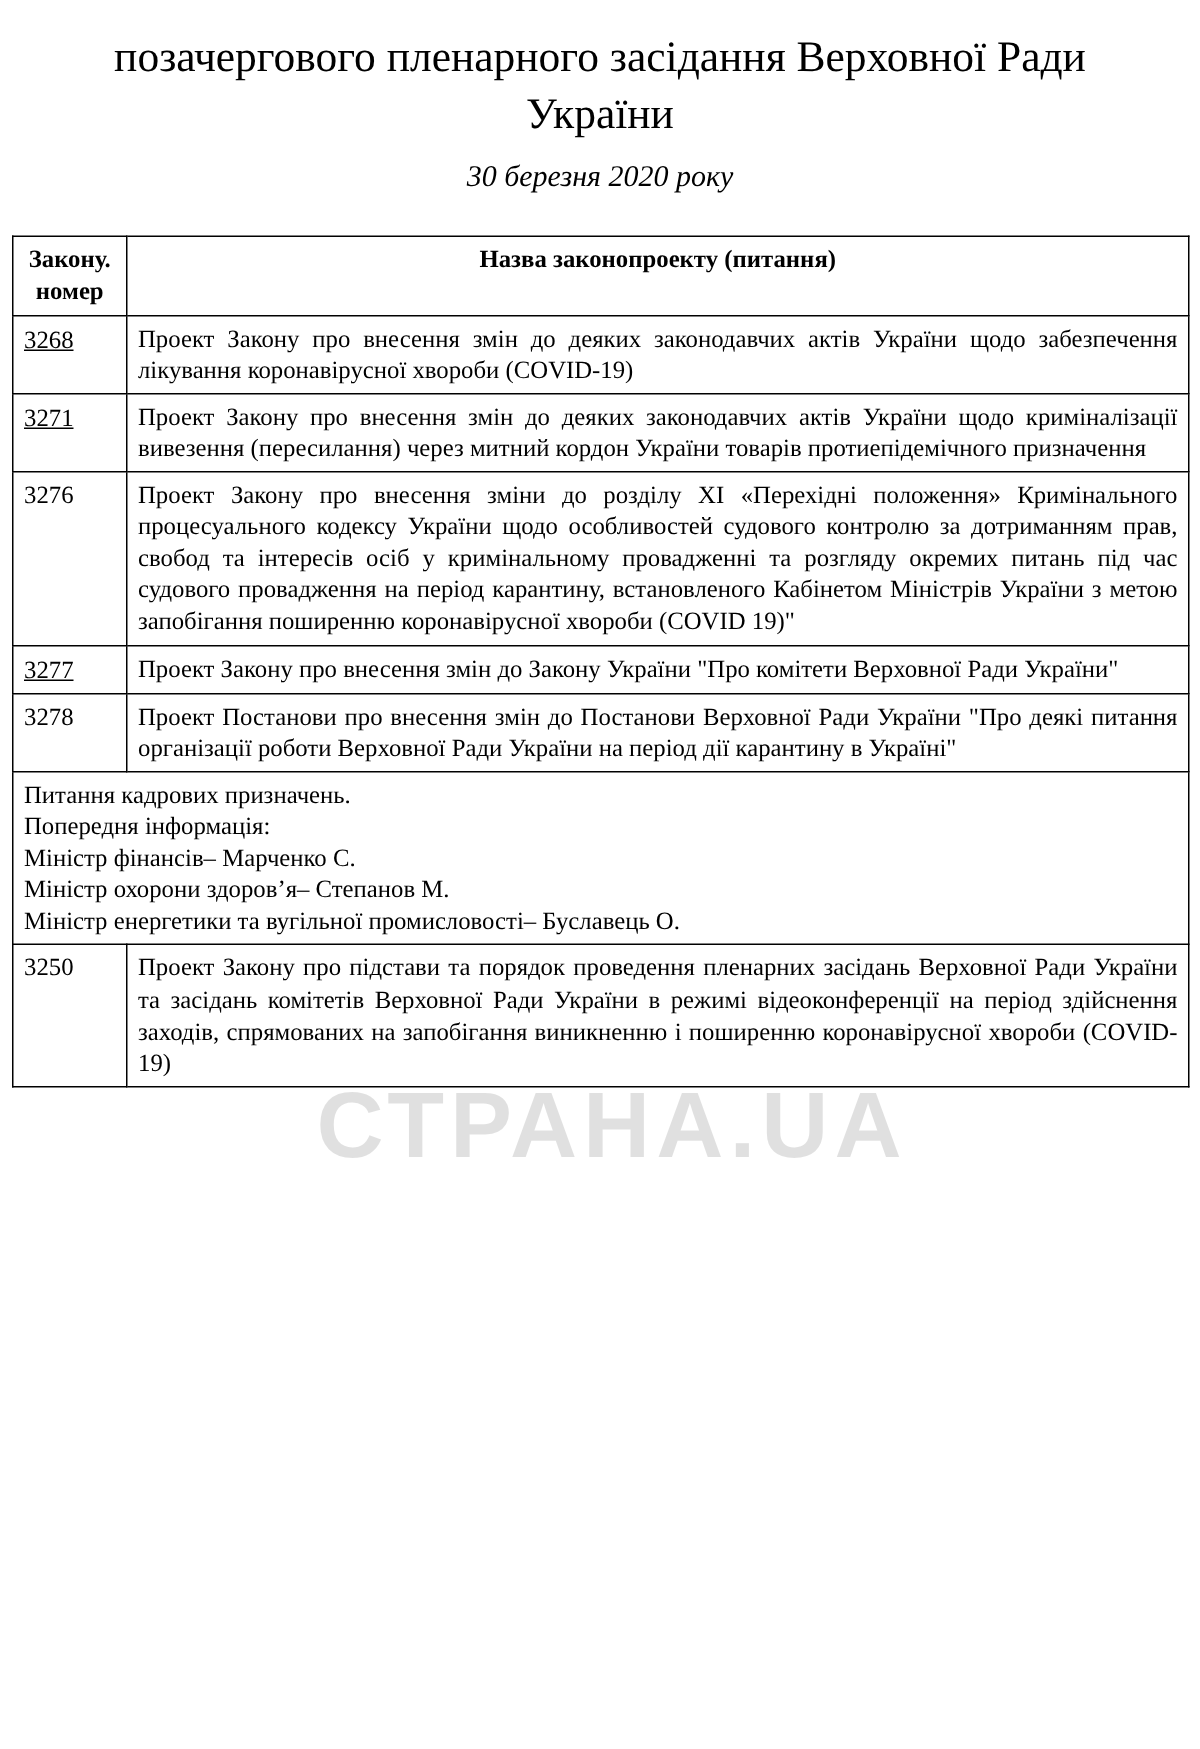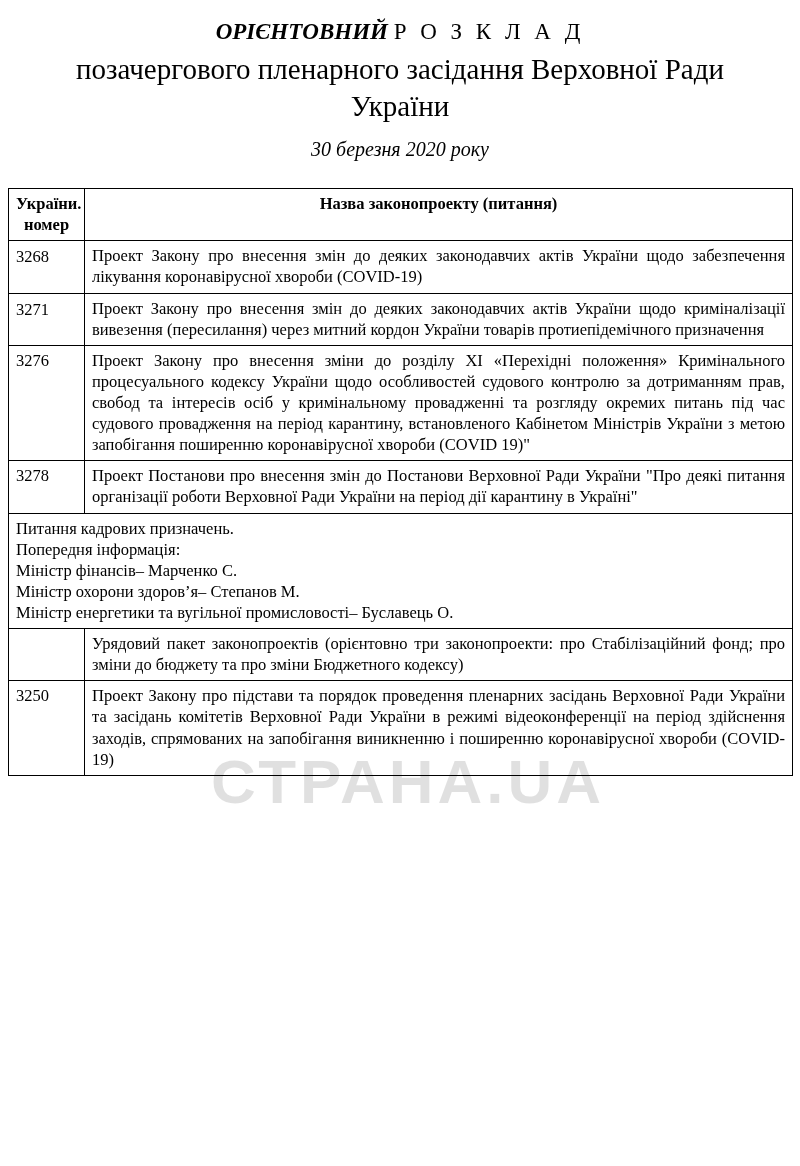--- a/index.html
+++ b/index.html
@@ -93,20 +93,21 @@
 
   td.num {
     vertical-align: middle;
     font-size: 17px;
     text-align: left;
     padding-left: 6px;
   }
   td.num.top {
     vertical-align: top;
     padding-top: 5px;
+    text-decoration: underline;
   }
   td.txt {
     text-align: justify;
     text-justify: inter-word;
     hyphens: none;
   }
 
   
   td.full {
     text-align: left;
@@ -135,77 +136,73 @@
     pointer-events: none;
     user-select: none;
   }
 </style>
 </head>
 <body>
 
 <div class="page">
 
   <div class="header">
-    <div class="title-line1">
-      <span class="bold-italic">ОРІЄНТОВНИЙ</span>
-      <span class="spaced">Р О З К Л А Д</span>
-    </div>
     <div class="title-line2">позачергового пленарного засідання Верховної Ради України</div>
     <div class="title-line3">30 березня 2020 року</div>
   </div>
 
   <div class="table-wrap">
 
     <div class="watermark">СТРАНА.UA</div>
 
     <table class="schedule">
       <colgroup>
         <col class="c-num">
         <col class="c-txt">
       </colgroup>
       <thead>
         <tr>
           <th class="head-num">
-            <span>України.</span><br>
+            <span>Закону.</span><br>
             <span>номер</span>
           </th>
           <th class="head-txt">Назва законопроекту (питання)</th>
         </tr>
       </thead>
       <tbody>
         <tr>
           <td class="num top">3268</td>
           <td class="txt">Проект Закону про внесення змін до деяких законодавчих актів України щодо забезпечення лікування коронавірусної хвороби (COVID-19)</td>
         </tr>
         <tr>
           <td class="num top">3271</td>
           <td class="txt">Проект Закону про внесення змін до деяких законодавчих актів України щодо криміналізації вивезення (пересилання) через митний кордон України товарів протиепідемічного призначення</td>
         </tr>
         <tr>
           <td class="num">3276</td>
           <td class="txt">Проект Закону про внесення зміни до розділу XI «Перехідні положення» Кримінального процесуального кодексу України щодо особливостей судового контролю за дотриманням прав, свобод та інтересів осіб у кримінальному провадженні та розгляду окремих питань під час судового провадження на період карантину, встановленого Кабінетом Міністрів України з метою запобігання поширенню коронавірусної хвороби (COVID 19)"</td>
+        </tr>
+        <tr>
+          <td class="num top">3277</td>
+          <td class="txt">Проект Закону про внесення змін до Закону України "Про комітети Верховної Ради України"</td>
         </tr>
         <tr>
           <td class="num">3278</td>
           <td class="txt">Проект Постанови про внесення змін до Постанови Верховної Ради України "Про деякі питання організації роботи Верховної Ради України на період дії карантину в Україні"</td>
         </tr>
         <tr>
           <td class="full" colspan="2">
             <span class="line">Питання кадрових призначень.</span>
             <span class="line"><span class="it">Попередня інформація</span><span>:</span></span>
             <span class="line">Міністр фінансів– Марченко С.</span>
             <span class="line">Міністр охорони здоров’я– Степанов М.</span>
             <span class="line">Міністр енергетики та вугільної промисловості– Буславець О.</span>
           </td>
         </tr>
         <tr>
-          <td class="num empty-num"></td>
-          <td class="txt">Урядовий пакет законопроектів (орієнтовно три законопроекти: про Стабілізаційний фонд; про зміни до бюджету та про зміни Бюджетного кодексу)</td>
-        </tr>
-        <tr>
           <td class="num">3250</td>
           <td class="txt">Проект Закону про підстави та порядок проведення пленарних засідань Верховної Ради України та засідань комітетів Верховної Ради України в режимі відеоконференції на період здійснення заходів, спрямованих на запобігання виникненню і поширенню коронавірусної хвороби (COVID-19)</td>
         </tr>
       </tbody>
     </table>
   </div>
 
 </div>
 
 </body></html>

